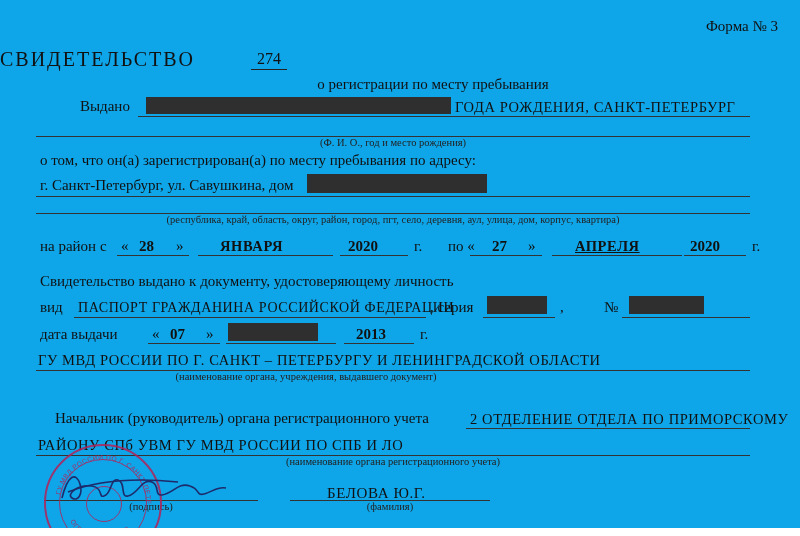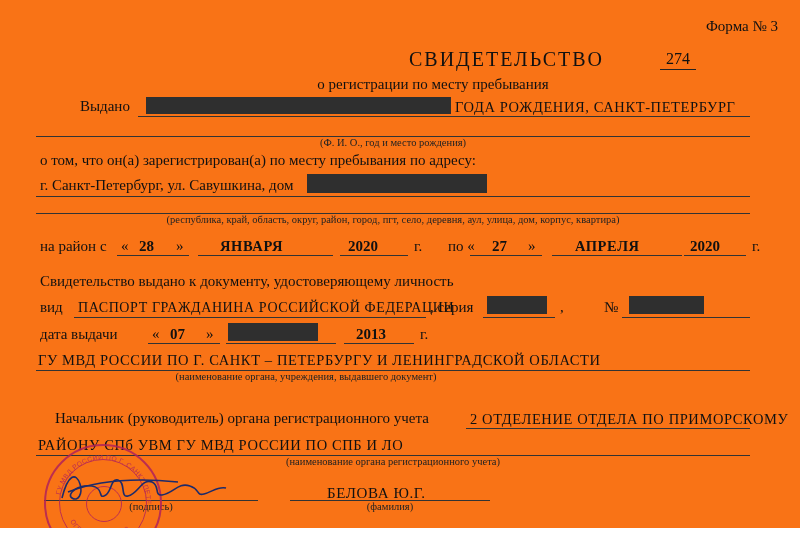--- a/index.html
+++ b/index.html
@@ -12,35 +12,35 @@
     height: 536px;
     font-family: "Liberation Serif", serif;
     color: #111;
     position: relative;
     overflow: hidden;
   }
   .page {
     position: relative;
     width: 800px;
     height: 536px;
-    background: #f97316;
+    background: #0ea5e9;
   }
   .form-no {
     position: absolute;
     top: 18px;
     right: 22px;
     font-size: 15px;
     font-family: "Liberation Serif", serif;
   }
   .title {
     position: absolute;
     top: 48px;
     left: 0;
     width: 696px;
-    text-align: right;
+    text-align: left;
     font-size: 20px;
     letter-spacing: 2px;
     font-family: "Liberation Serif", serif;
   }
   .title .num {
     display: inline-block;
     margin-left: 56px;
     letter-spacing: 0px;
     font-size: 16px;
     border-bottom: 1px solid #222;
@@ -190,21 +190,21 @@
 
   <div class="txt" style="left:348px; top:238px; font-weight:bold;">2020</div>
   <div class="rule" style="left:340px; top:255px; width:68px;"></div>
   <div class="txt" style="left:414px; top:238px;">г.</div>
 
   <div class="txt" style="left:448px; top:238px;">по «</div>
   <div class="txt" style="left:492px; top:238px; font-weight:bold;">27</div>
   <div class="txt" style="left:528px; top:238px;">»</div>
   <div class="rule" style="left:470px; top:255px; width:72px;"></div>
 
-  <div class="txt spaced" style="left:575px; top:238px; font-weight:bold; font-size:14.5px;">АПРЕЛЯ</div>
+  <div class="txt spaced" style="left:575px; top:238px; font-weight:bold; font-size:14.5px;text-decoration:underline;">АПРЕЛЯ</div>
   <div class="rule" style="left:552px; top:255px; width:130px;"></div>
 
   <div class="txt" style="left:690px; top:238px; font-weight:bold;">2020</div>
   <div class="rule" style="left:684px; top:255px; width:62px;"></div>
   <div class="txt" style="left:752px; top:238px;">г.</div>
 
   <div class="txt" style="left:40px; top:273px;">Свидетельство выдано к документу, удостоверяющему личность</div>
 
   <div class="txt" style="left:40px; top:299px;">вид</div>
   <div class="txt spaced" style="left:78px; top:300px; font-size:14px;">ПАСПОРТ ГРАЖДАНИНА РОССИЙСКОЙ ФЕДЕРАЦИИ</div>

